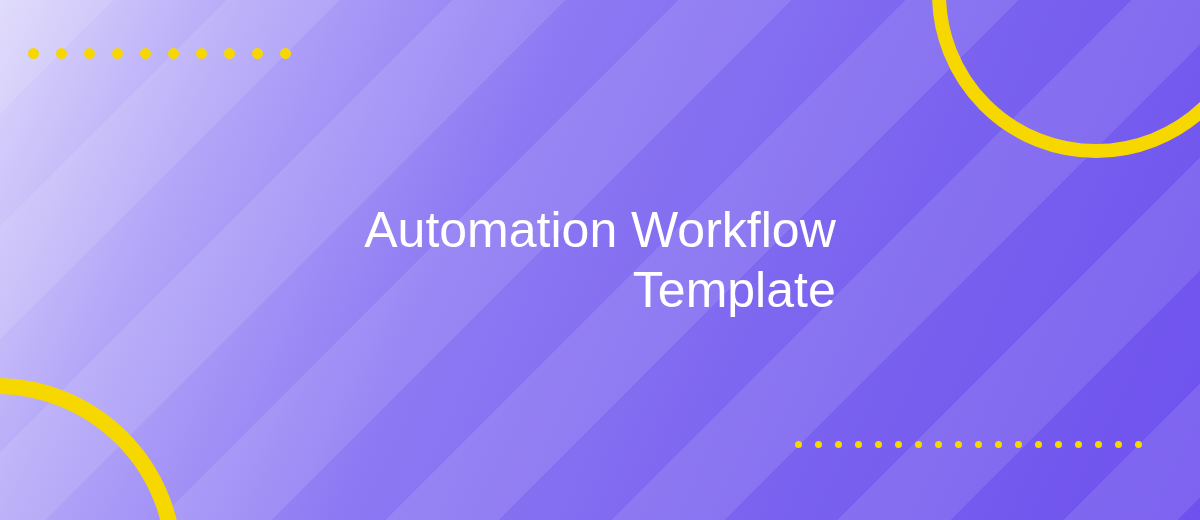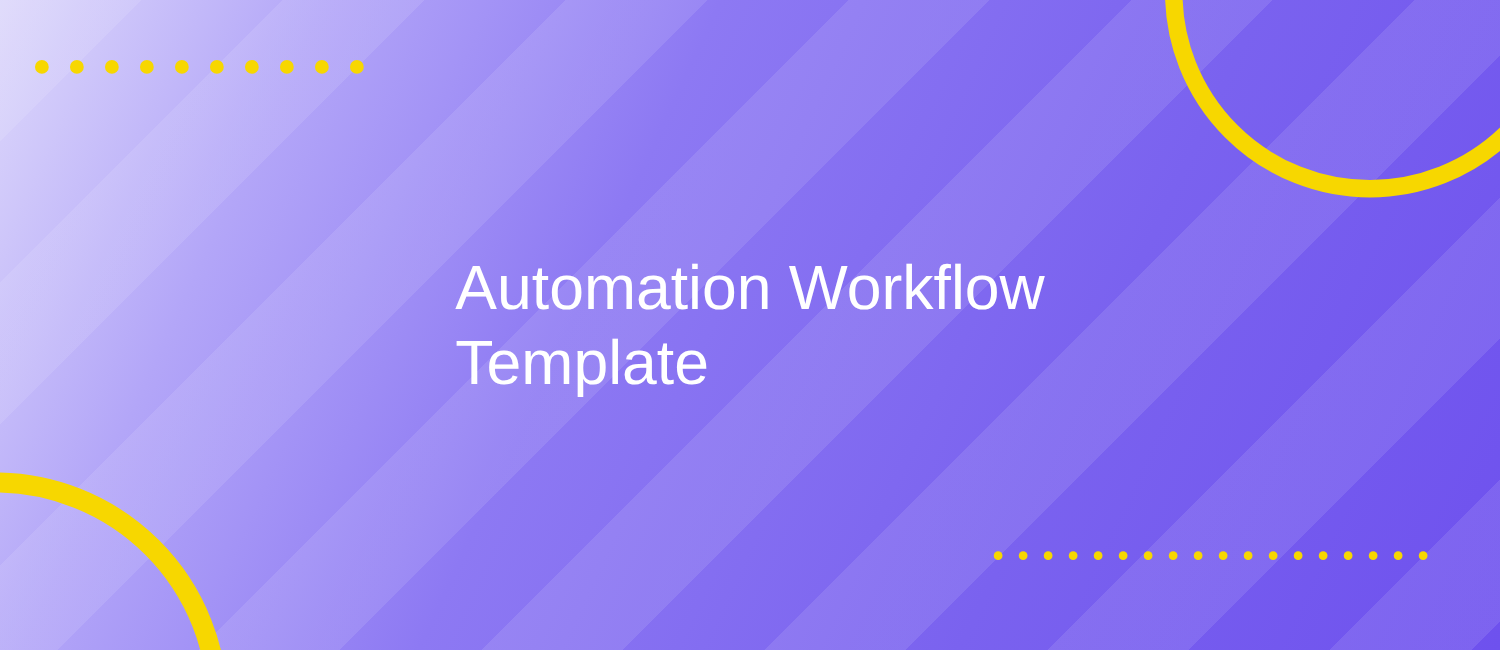--- a/index.html
+++ b/index.html
@@ -6,21 +6,21 @@
   .banner{position:relative;width:1200px;height:520px;
     background:
       repeating-linear-gradient(135deg,
         rgba(255,255,255,0.10) 0px,
         rgba(255,255,255,0.10) 80px,
         rgba(255,255,255,0) 80px,
         rgba(255,255,255,0) 160px),
       linear-gradient(115deg,#ddd8fb 0%,#b3a6f8 18%,#8d79f3 40%,#7a62ef 70%,#6e51ee 100%);
     overflow:hidden}
   .title{position:absolute;left:50%;top:50%;transform:translate(-50%,-50%);
-    color:#ffffff;font-size:50px;line-height:1.2;text-align:left;font-weight:400;
+    color:#ffffff;font-size:50px;line-height:1.2;text-align:right;font-weight:400;
     white-space:pre-line;max-width:800px}
   .dots-row{position:absolute;display:flex;gap:17px}
   .dots-row.big{top:48px;left:28px}
   .dots-row.big .dot{width:11px;height:11px;border-radius:50%;background:#f7d700}
   .dots-row.small{bottom:72px;right:58px;gap:13px}
   .dots-row.small .dot{width:7px;height:7px;border-radius:50%;background:#f7d700}
   .ring{position:absolute;border-radius:50%;border-style:solid;border-color:#f7d700;background:transparent}
   .ring.top-right{width:300px;height:300px;border-width:14px;top:-170px;right:-60px}
   .ring.bottom-left{width:340px;height:340px;border-width:16px;left:-190px;bottom:-230px}
 </style>

